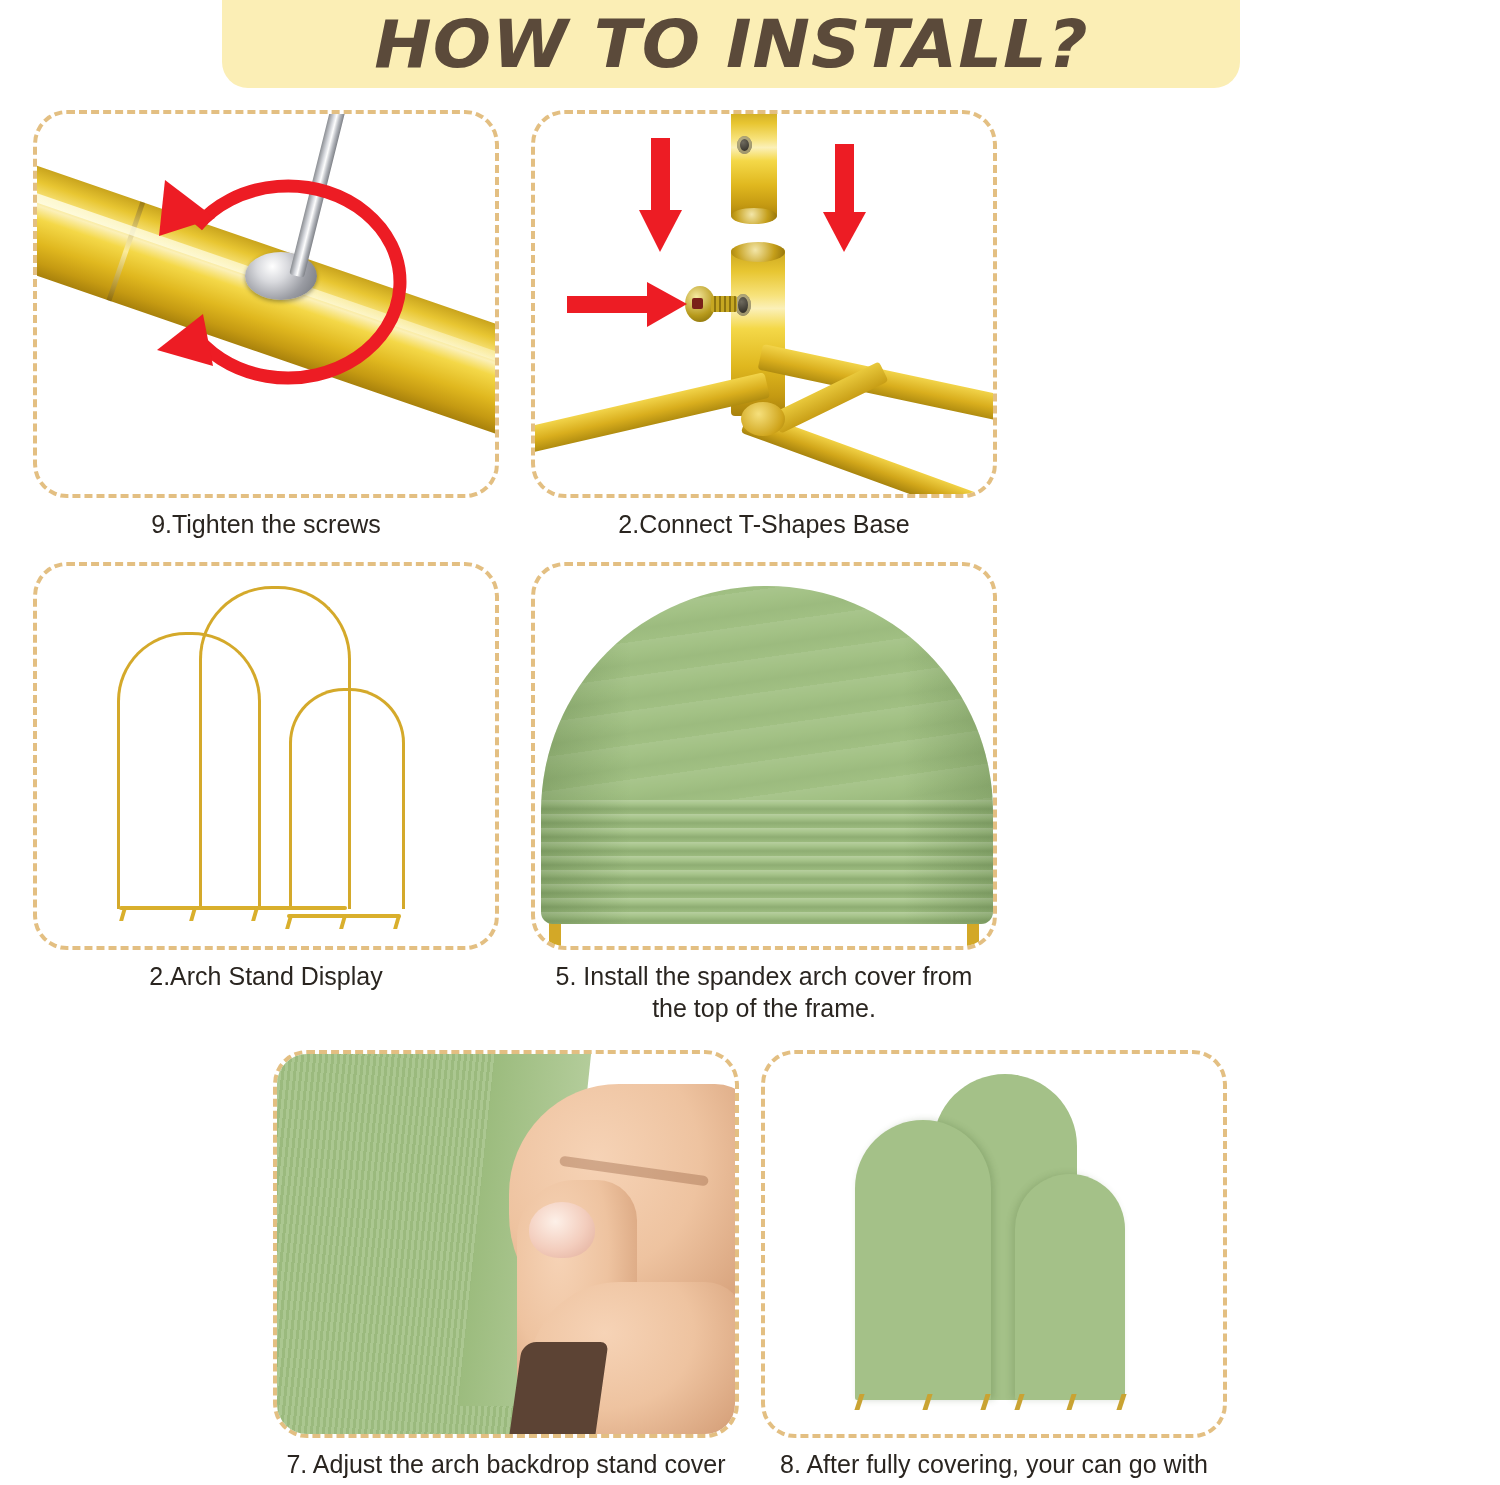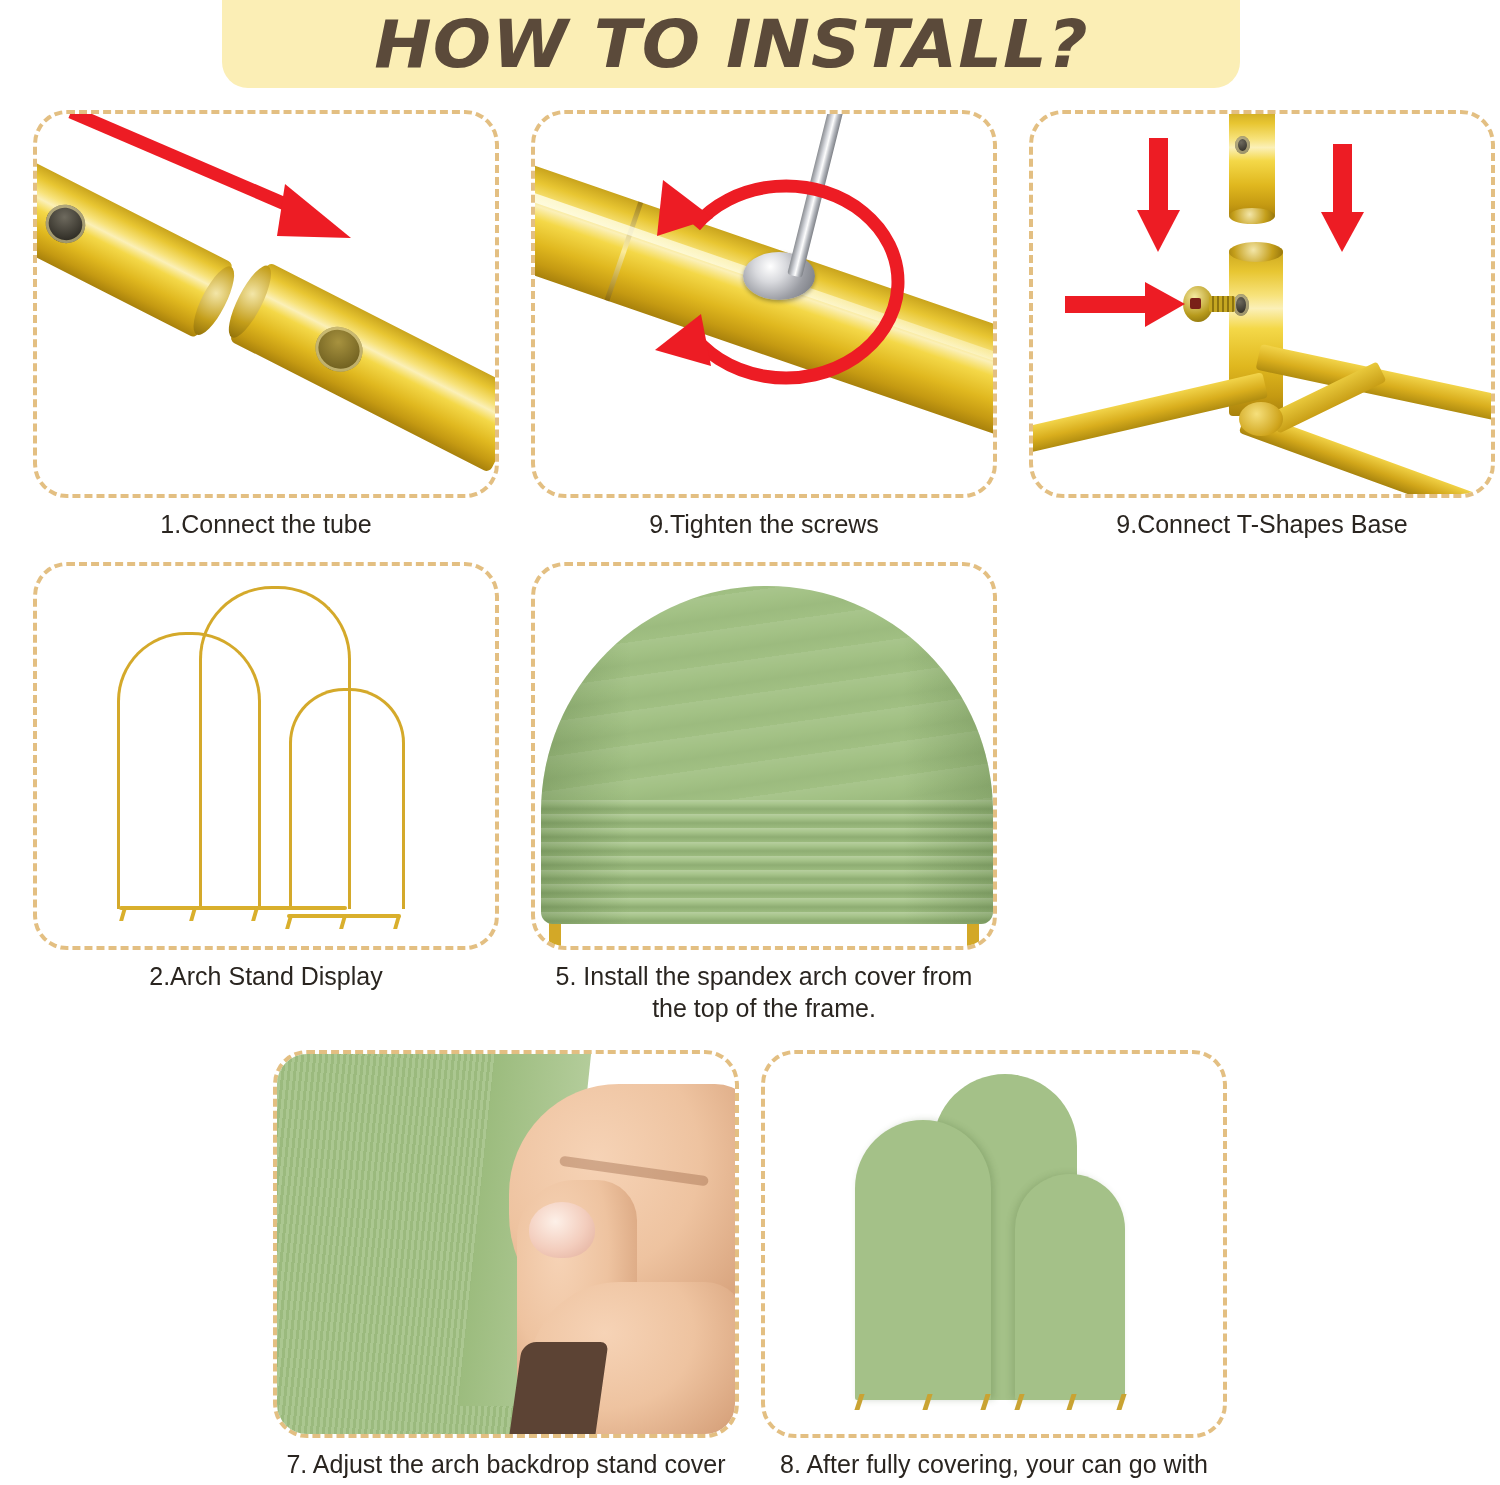--- a/index.html
+++ b/index.html
@@ -196,45 +196,20 @@
 <body>
 
 <div class="title-banner">
   <div class="title-text">HOW TO INSTALL?</div>
 </div>
 
 <div class="grid">
 
   <div class="row">
 
-    <div class="cell">
-      <div class="panel">
-        <div class="art">
-
-          <div style="position:absolute;left:-42px;top:28px;width:268px;height:84px;transform:rotate(27deg);transform-origin:left top;">
-            <div class="tube" style="left:0;top:0;width:268px;height:84px;"></div>
-            <div class="tube-open-end" style="right:-11px;top:4px;width:24px;height:76px;"></div>
-            <div class="tube-hole" style="left:80px;top:22px;width:40px;height:38px;"></div>
-          </div>
-
-          <div style="position:absolute;left:232px;top:148px;width:292px;height:88px;transform:rotate(27deg);transform-origin:left top;">
-            <div class="tube" style="left:0;top:0;width:292px;height:88px;"></div>
-            <div class="tube-open-end" style="left:-11px;top:4px;width:24px;height:80px;"></div>
-            <div class="tube-hole" style="left:78px;top:24px;width:48px;height:44px;
-                        background:radial-gradient(circle at 42% 36%,#a7923f,#6f5f1f 72%);"></div>
-          </div>
-
-          <svg class="arrow-red" style="left:0;top:0;" width="466" height="388" viewBox="0 0 466 388">
-            <line x1="34" y1="-2" x2="262" y2="96" stroke="#ed1c24" stroke-width="13" stroke-linecap="butt"></line>
-            <polygon points="248,70 314,124 240,122" fill="#ed1c24"></polygon>
-          </svg>
-        </div>
-      </div>
-      <div class="caption">1.Connect the tube</div>
-    </div>
 
     <div class="cell">
       <div class="panel">
         <div class="art">
 
           <div style="position:absolute;left:-46px;top:36px;width:580px;height:104px;transform:rotate(19deg);transform-origin:left top;">
             <div class="tube" style="left:0;top:0;width:580px;height:104px;border-radius:4px;"></div>
 
             <div style="position:absolute;left:158px;top:0;width:5px;height:104px;
                         background:linear-gradient(to bottom,rgba(120,90,10,.55),rgba(255,245,190,.7),rgba(120,90,10,.55));"></div>
@@ -298,21 +273,21 @@
             <polygon points="104,96 147,96 125,138" fill="#ed1c24"></polygon>
 
             <rect x="300" y="30" width="19" height="74" fill="#ed1c24"></rect>
             <polygon points="288,98 331,98 309,138" fill="#ed1c24"></polygon>
 
             <rect x="32" y="182" width="86" height="17" fill="#ed1c24"></rect>
             <polygon points="112,168 152,190 112,213" fill="#ed1c24"></polygon>
           </svg>
         </div>
       </div>
-      <div class="caption">9.Connect T-Shapes Base</div>
+      <div class="caption">2.Connect T-Shapes Base</div>
     </div>
   </div>
 
   <div class="row-gap"></div>
 
   <div class="row">
 
     <div class="cell">
       <div class="panel">
         <div class="art">

